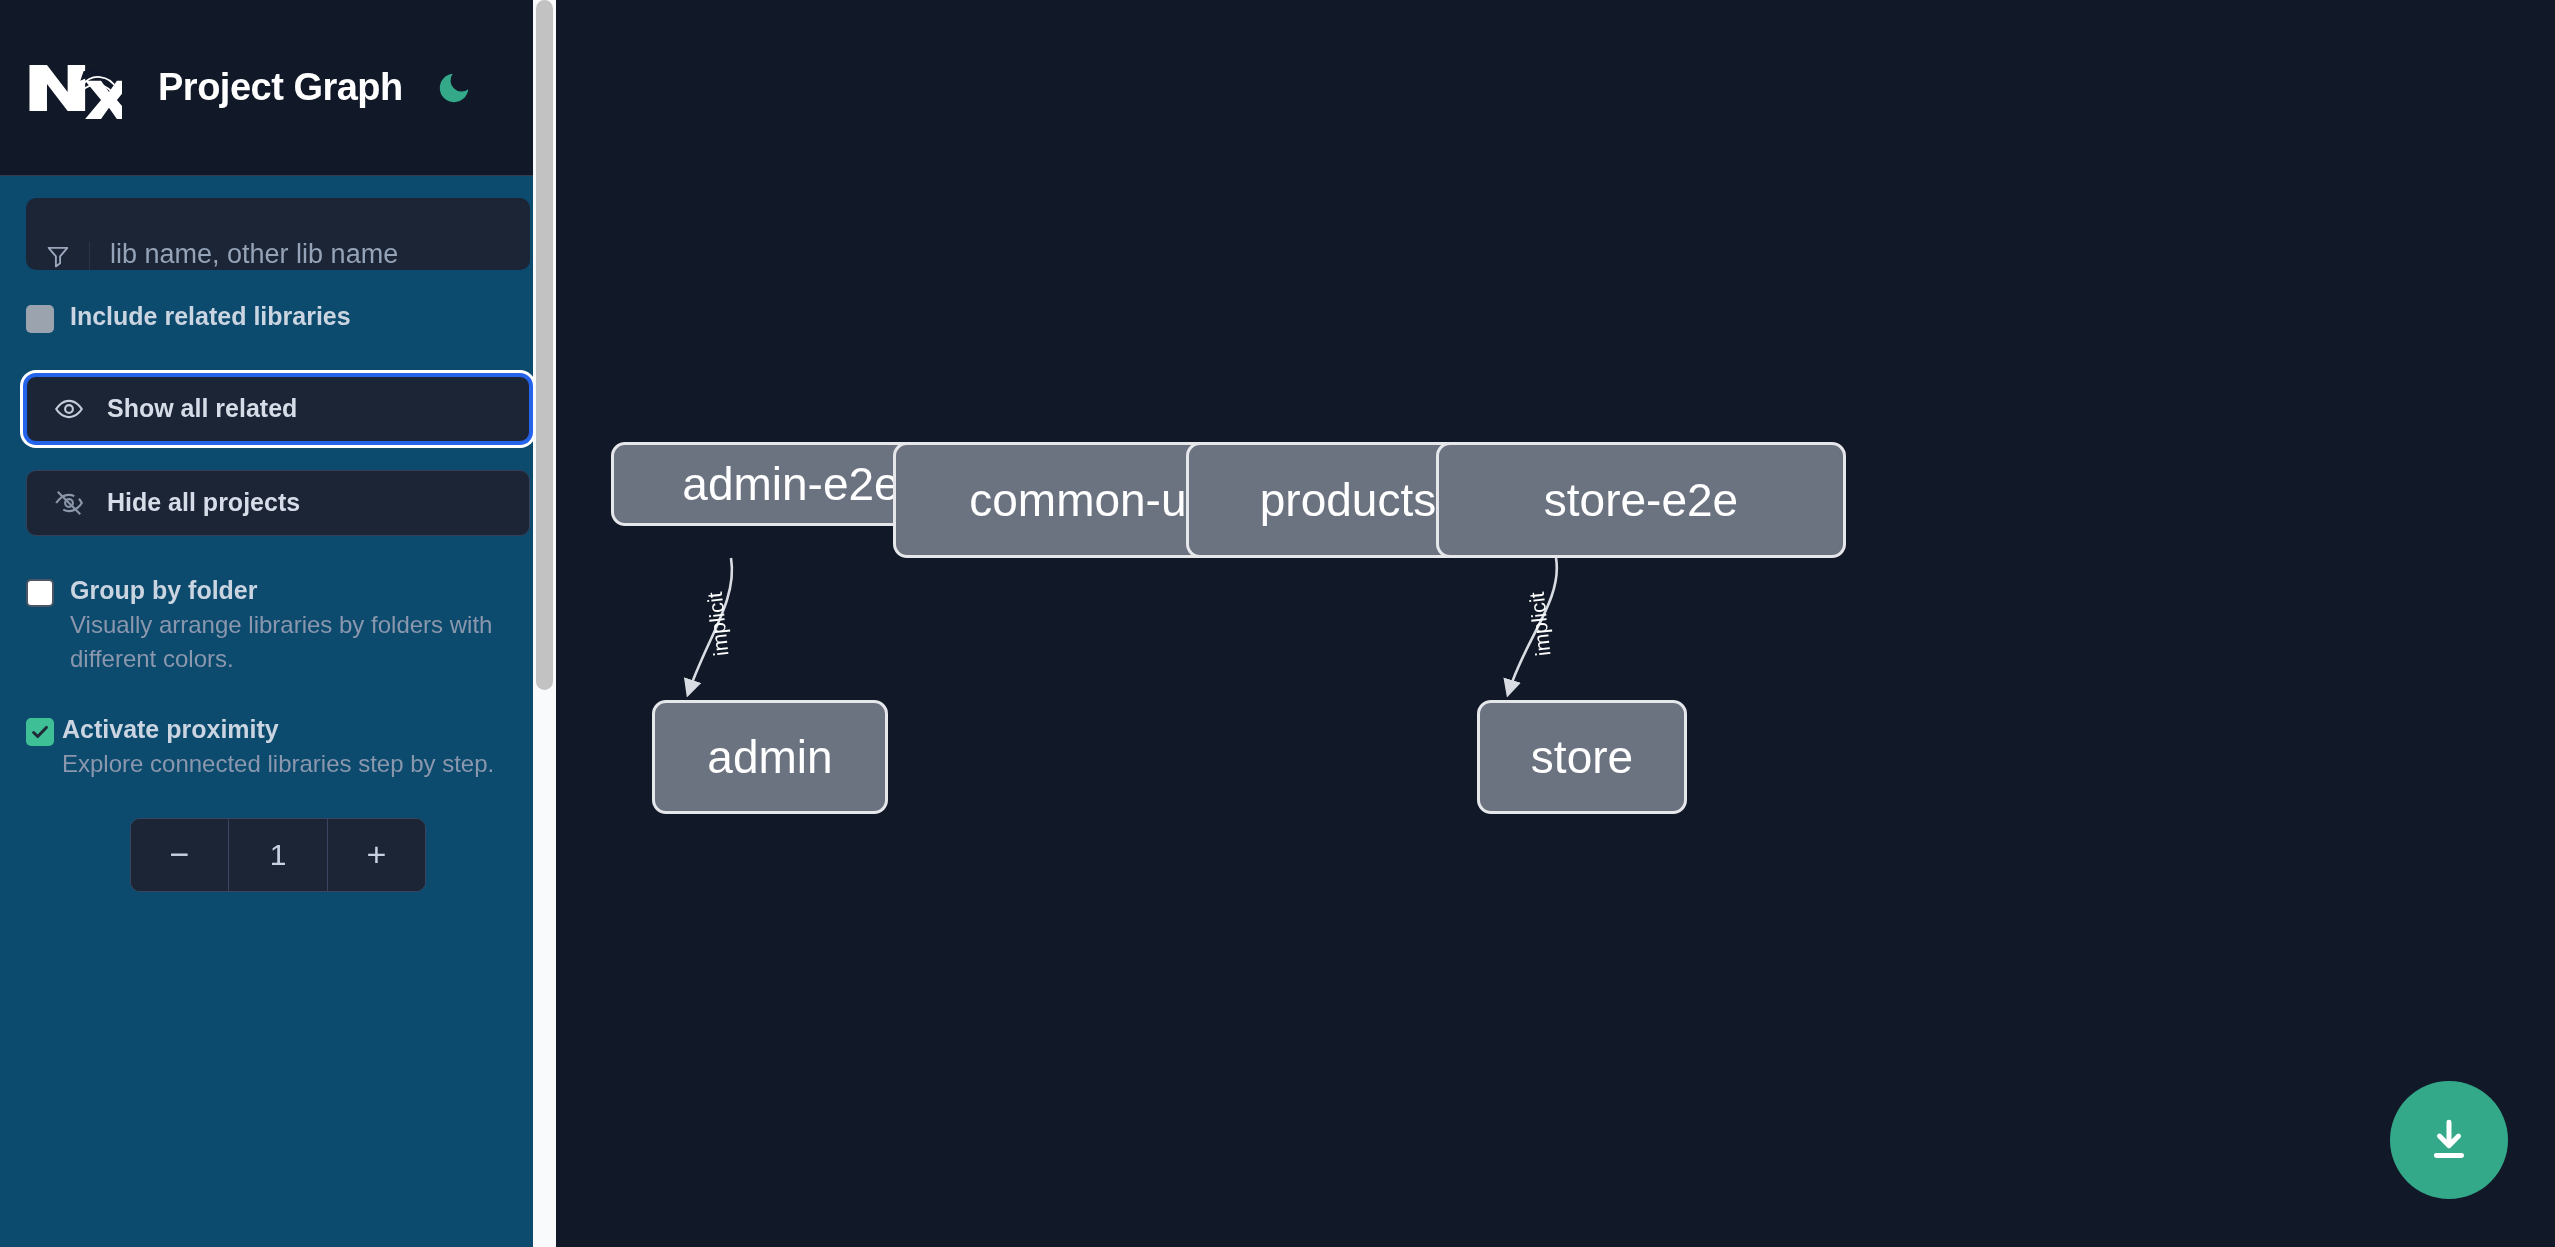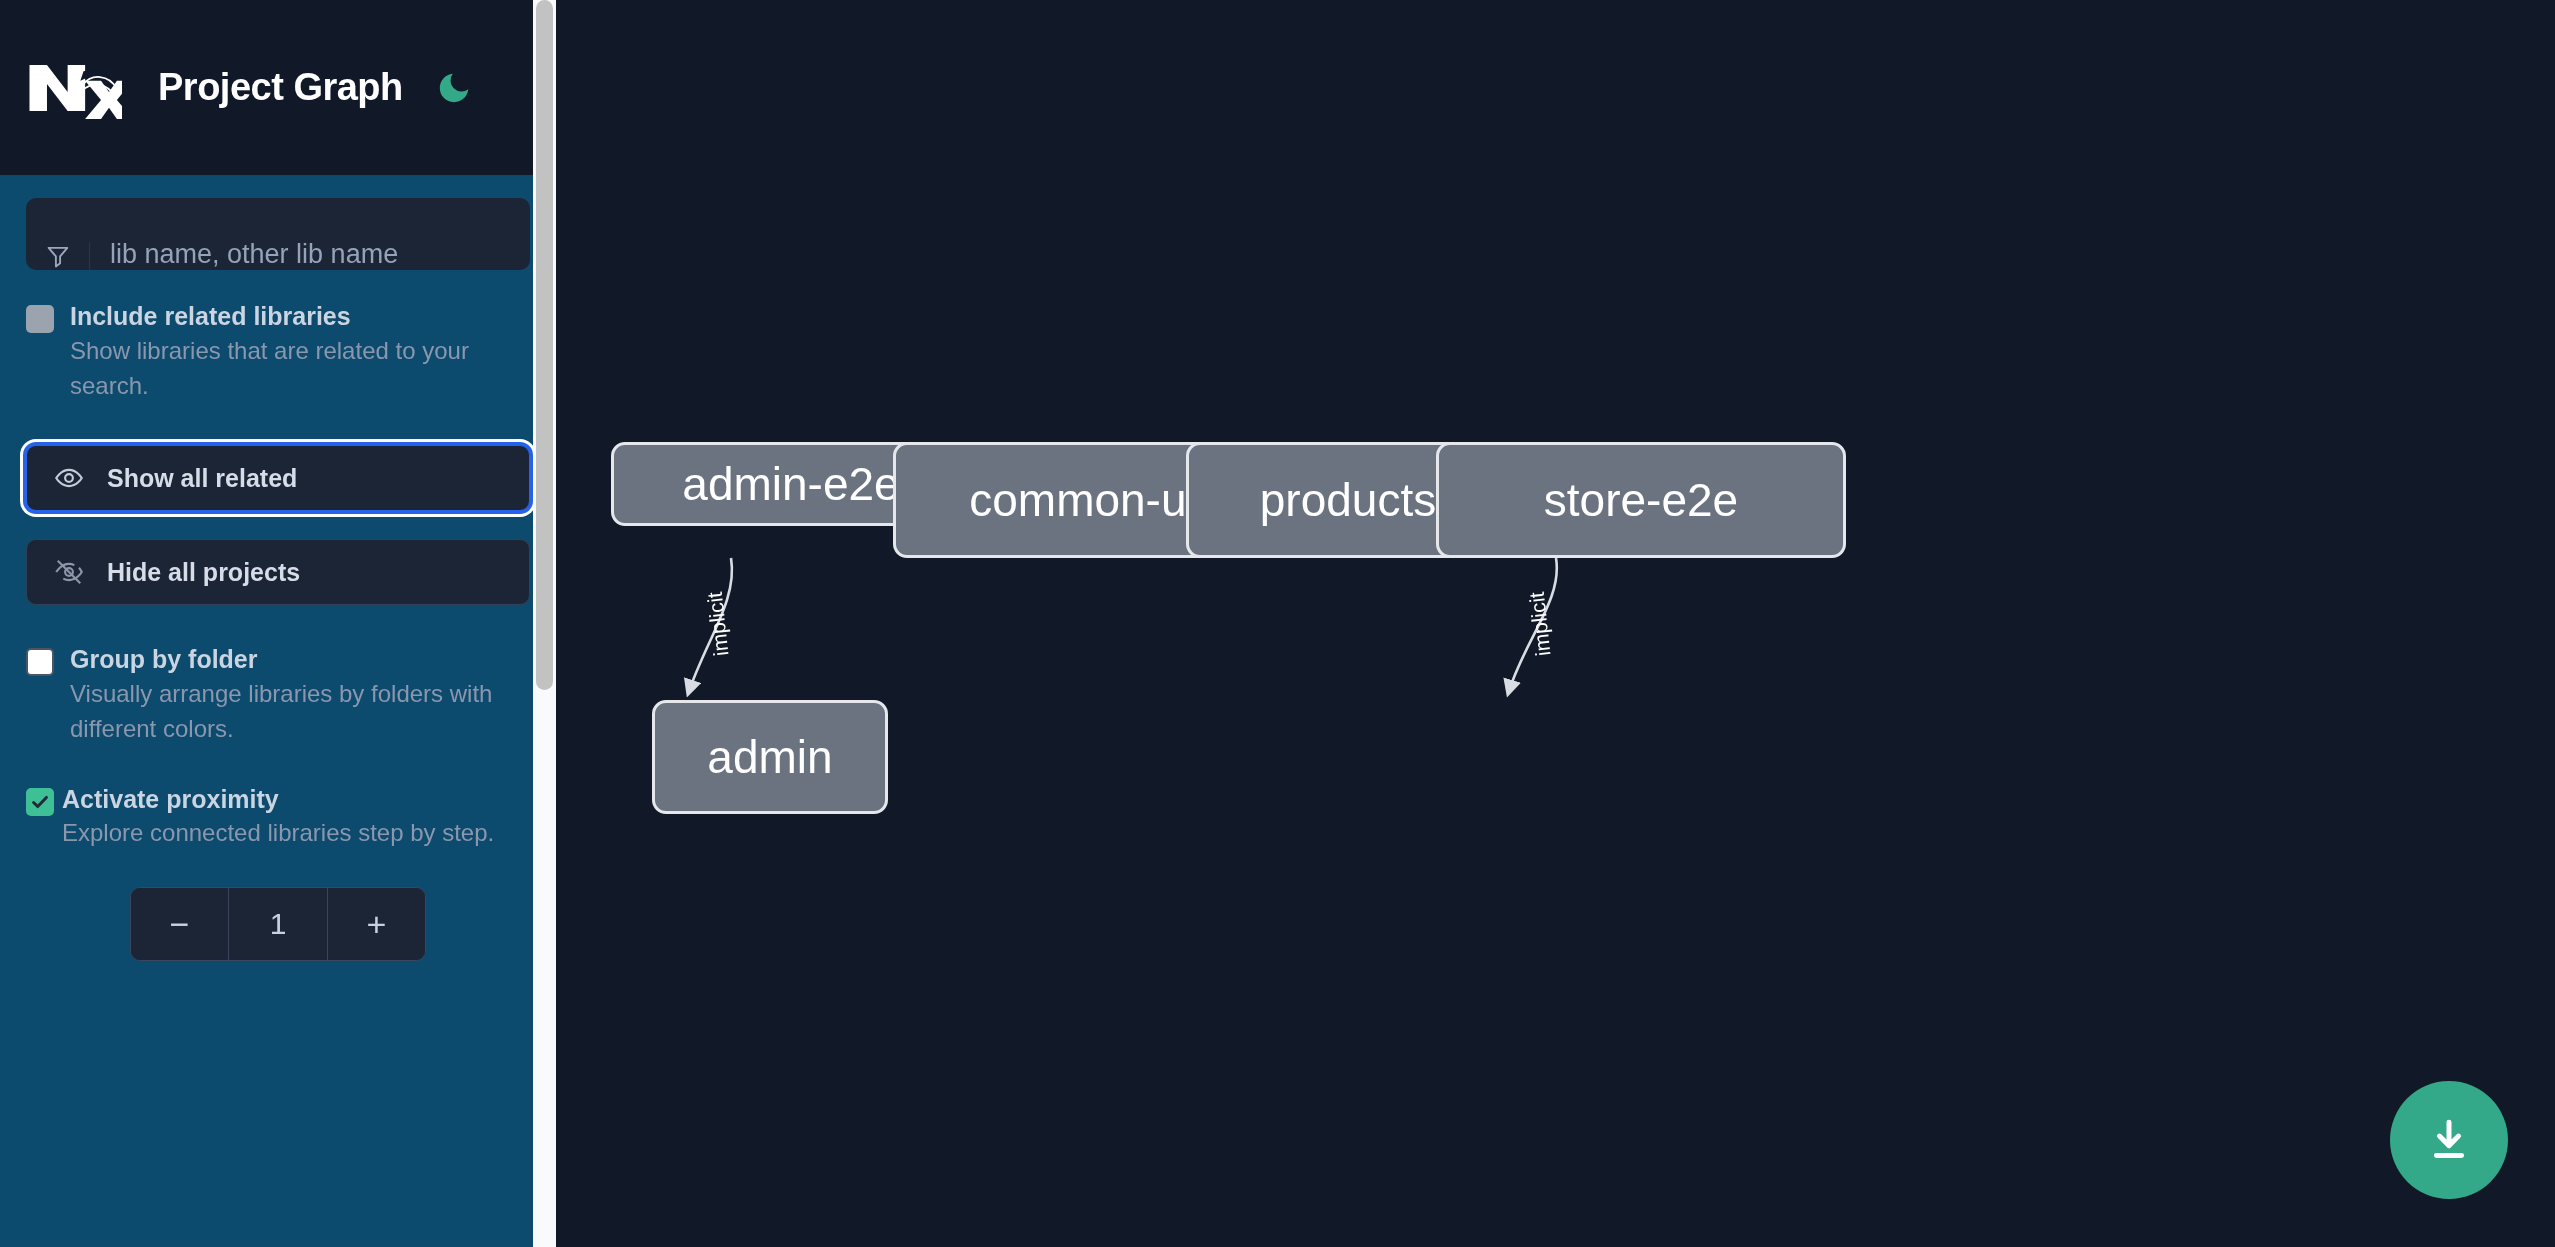--- a/index.html
+++ b/index.html
@@ -216,21 +216,20 @@
             <path fill="none" stroke="#9aa7bd" stroke-width="1.6" stroke-linejoin="round" d="M4 5h16l-6.2 7.4v5.8L10.2 21v-8.6z"></path>
           </svg>
         </span>
         <input class="search-input" type="text" placeholder="lib name, other lib name" value="" style="">
       </div>
 
       <div class="check-row">
         <span class="cbox grey"></span>
         <span class="check-texts">
           <span class="check-label">Include related libraries</span>
-          <span class="check-desc">Show libraries that are related to your search.</span>
         </span>
       </div>
 
       <div class="btn-group">
         <button class="btn focused">
           <span class="ico">
             <svg viewBox="0 0 24 24" width="30" height="30" aria-hidden="true">
               <path fill="none" stroke="#c3cdda" stroke-width="1.7" d="M1.8 12S5.5 5.5 12 5.5 22.2 12 22.2 12 18.5 18.5 12 18.5 1.8 12 1.8 12z"></path>
               <circle cx="12" cy="12" r="3.1" fill="none" stroke="#c3cdda" stroke-width="1.7"></circle>
             </svg>
@@ -299,20 +298,21 @@
     </svg>
 
     <div class="edge-label" style="left:130px; top:612px; transform: rotate(-96deg);">implicit</div>
     <div class="edge-label" style="left:952px; top:612px; transform: rotate(-96deg);">implicit</div>
 
     <div class="node" style="left:55px; top:442px; width:360px; height:84px;">admin-e2e</div>
     <div class="node" style="left:337px; top:442px; width:380px; height:116px;">common-ui</div>
     <div class="node" style="left:630px; top:442px; width:324px; height:116px;">products</div>
     <div class="node" style="left:880px; top:442px; width:410px; height:116px;">store-e2e</div>
     <div class="node" style="left:96px; top:700px; width:236px; height:114px;">admin</div>
+    <div class="node" style="left:921px; top:700px; width:210px; height:114px;">store</div>
 
     <div class="fab">
       <svg viewBox="0 0 24 24" width="52" height="52" aria-hidden="true">
         <path fill="none" stroke="#ffffff" stroke-width="2.3" stroke-linecap="round" stroke-linejoin="round" d="M12 3.8v10.4M7.6 10.2 12 14.6l4.4-4.4M6.2 19.2h11.6"></path>
       </svg>
     </div>
 
   </main>
 </div>
 

